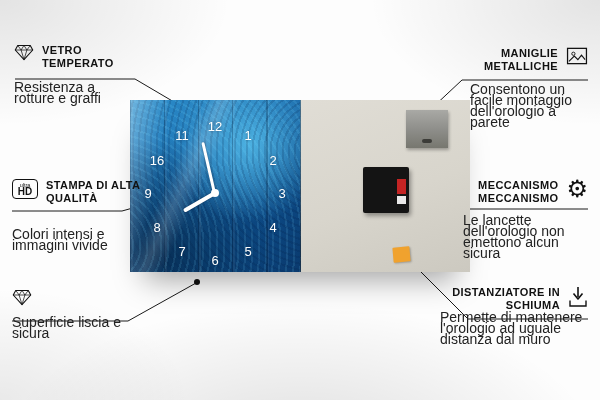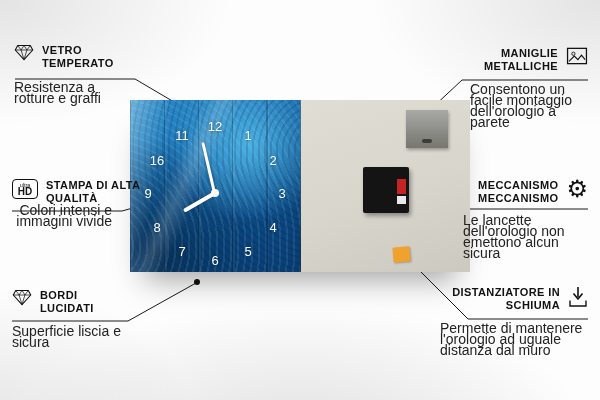--- a/index.html
+++ b/index.html
@@ -68,33 +68,33 @@
   .uhd{display:inline-flex;flex-direction:column;align-items:center;justify-content:center;
     width:24px;height:18px;border:1.5px solid #111;border-radius:4px;}
   .uhd i{font-style:normal;font-size:5.5px;line-height:6px;}
   .uhd b{font-size:10px;line-height:8px;}
 
   .co-tl{left:14px;top:44px;width:135px;}
   .co-tl .co-title{width:80px;}
   .co-tl .co-sub{margin-top:12px;width:110px;}
   .co-ml{left:12px;top:179px;width:135px;}
   .co-ml .co-title{width:95px;}
-  .co-ml .co-sub{margin-top:0;width:100px;text-align:right;}
+  .co-ml .co-sub{margin-top:24px;width:100px;}
   .co-bl{left:12px;top:289px;width:150px;}
   .co-bl .co-title{width:70px;}
   .co-bl .co-sub{margin-top:11px;width:145px;}
   .co-tr{right:12px;top:47px;width:150px;}
   .co-tr .co-title{width:85px;margin-left:auto;}
   .co-tr .co-sub{margin-top:11px;width:118px;}
   .co-mr{right:12px;top:179px;width:160px;}
   .co-mr .co-title{width:95px;margin-left:auto;}
   .co-mr .co-sub{margin-top:10px;width:125px;}
   .co-br{right:12px;top:286px;width:175px;}
   .co-br .co-title{width:110px;margin-left:auto;}
-  .co-br .co-sub{margin-top:11px;width:148px;}
+  .co-br .co-sub{width:148px;}
 </style>
 </head>
 <body>
 
 <div class="canvas">
 
   <svg class="connectors" viewBox="0 0 600 400">
     <g stroke="#1a1a1a" stroke-width="1" fill="none">
       <polyline points="15,79 135,79 191,112"></polyline>
       <polyline points="12,211 122,211 140,206"></polyline>
@@ -168,21 +168,20 @@
   </div>
 
   <div class="callout left co-bl">
     <div class="co-head">
       <span class="icon">
         <svg width="20" height="17" viewBox="0 0 24 20">
           <path d="M4.5 1.5 H19.5 L22.5 7 L12 18.5 L1.5 7 Z" fill="none" stroke="#111" stroke-width="1.3" stroke-linejoin="round"></path>
           <path d="M1.5 7 H22.5 M4.5 1.5 L8.5 7 L12 18.5 M19.5 1.5 L15.5 7 L12 18.5 M8.5 7 L12 1.5 L15.5 7" fill="none" stroke="#111" stroke-width="0.9"></path>
         </svg>
       </span>
-      <div class="co-title">BORDI LUCIDATI</div>
     </div>
     <div class="co-sub">Superficie liscia e sicura</div>
   </div>
 
   <div class="callout right co-tr">
     <div class="co-head">
       <div class="co-title">MANIGLIE METALLICHE</div>
       <span class="icon">
         <svg width="22" height="18" viewBox="0 0 24 20">
           <rect x="1.5" y="1.5" width="21" height="17" fill="none" stroke="#111" stroke-width="1.4"></rect>

